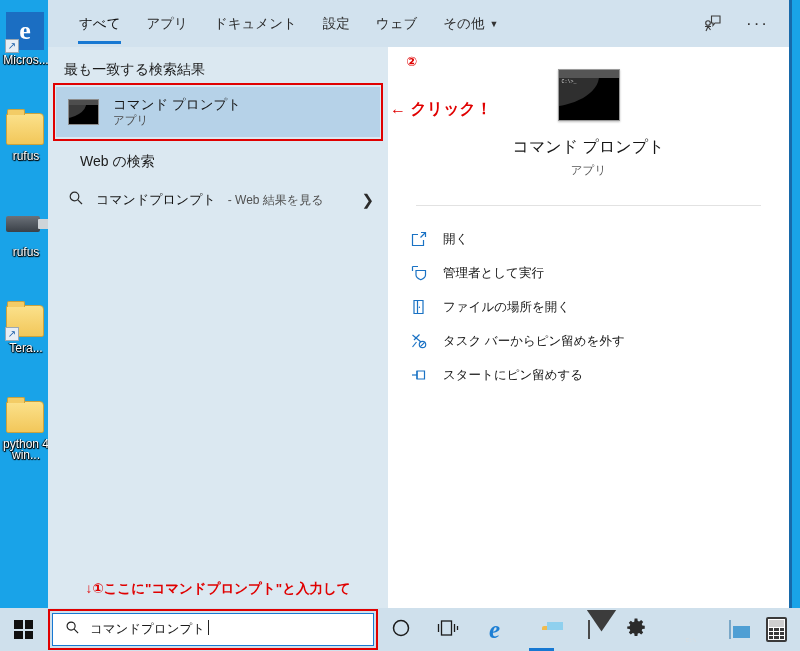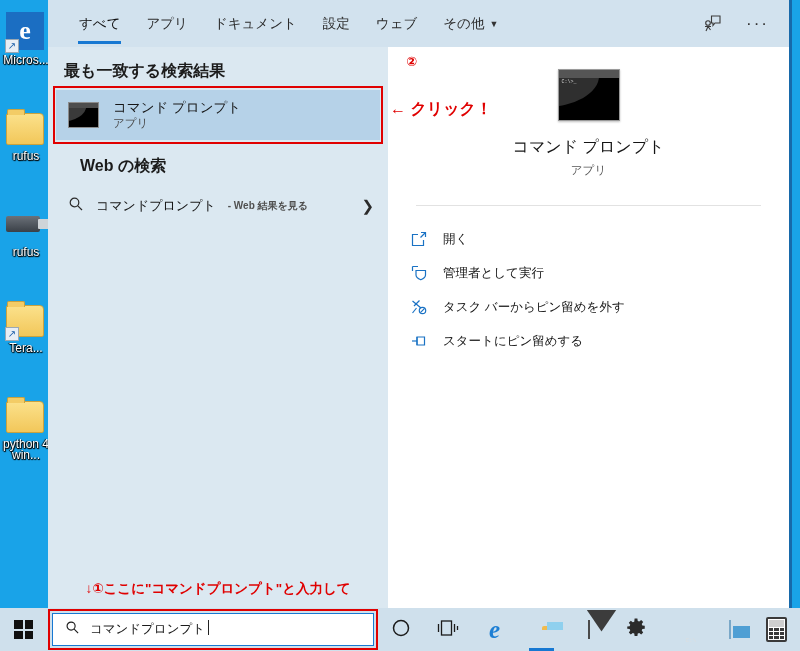--- a/index.html
+++ b/index.html
@@ -97,21 +97,21 @@
   .dots { font-size: 17px; letter-spacing: 2px; color: #333; line-height: 1; }
 
   .panel-body { flex: 1; display: flex; min-height: 0; background: #fff; }
 
   
   .results {
     width: 340px; background: #dbe8f1; flex: 0 0 340px;
     padding-top: 8px; position: relative;
   }
   .sec-title {
-    font-size: 16px; font-weight: bold; color: #1b1b1b;
+    font-size: 14px; font-weight: normal; color: #1b1b1b;
     padding: 6px 0 8px 16px;
   }
   .best-wrap { position: relative; padding: 0 8px; }
   .best-match {
     display: flex; align-items: center; gap: 14px;
     height: 50px; padding: 0 12px;
     background: #b6d2e8;
   }
   .red-box {
     position: absolute; left: 5px; top: -4px; right: 5px; bottom: -4px;
@@ -134,21 +134,21 @@
   }
   .bm-text { display: flex; flex-direction: column; justify-content: center; }
   .bm-title { font-size: 13.5px; color: #161616; line-height: 17px; }
   .bm-sub { font-size: 11.5px; color: #4a4a4a; line-height: 15px; }
 
   .web-row {
     display: flex; align-items: center; gap: 12px;
     height: 38px; padding: 0 14px 0 20px; margin-top: 2px;
   }
   .web-row .q { font-size: 13px; color: #161616; }
-  .web-row .suffix { font-size: 10px; color: #505050; font-weight: bold; }
+  .web-row .suffix { font-size: 12px; color: #505050; }
   .web-row .chev { margin-left: auto; font-size: 15px; color: #2b2b2b; }
 
   .annot-click {
     position: absolute; left: 342px; top: 8px;
     color: #e00000; font-weight: bold; line-height: 1.05;
     white-space: nowrap;
   }
   .annot-click .num { font-size: 13px; display: block; padding-left: 16px; }
   .annot-click .txt { font-size: 16px; display: block; margin-top: 32px; }
 
@@ -428,20 +428,30 @@
         <div class="action">
           <span class="ic">
             <svg width="18" height="18" viewBox="0 0 18 18" fill="none" stroke="#1a72c4" stroke-width="1.2">
               <path d="M2.5 2.5 H8 M2.5 2.5 V7"></path>
               <path d="M6 6.5 H15.5 V11 C15.5 14 10.8 15.8 10.8 15.8 C10.8 15.8 6 14 6 11 Z"></path>
             </svg>
           </span>
           <span>管理者として実行</span>
         </div>
 
+        <div class="action">
+          <span class="ic">
+            <svg width="18" height="18" viewBox="0 0 18 18" fill="none" stroke="#1a72c4" stroke-width="1.2">
+              <path d="M4 2.5 H13 V15.5 H4 Z"></path>
+                <path d="M7.5 2.5 V15.5"></path>
+              <circle cx="9.4" cy="9.2" r="0.7" fill="#1a72c4" stroke="none"></circle>
+            </svg>
+          </span>
+          <span>ファイルの場所を開く</span>
+        </div>
 
         <div class="action">
           <span class="ic">
             <svg width="18" height="18" viewBox="0 0 18 18" fill="none" stroke="#1a72c4" stroke-width="1.2">
               <path d="M2.5 3 L11 10"></path>
                 <path d="M9.5 2.5 L4 8"></path>
                 <path d="M6.5 10 L2.5 15"></path>
               <circle cx="12.5" cy="12.5" r="3.2"></circle>
                 <path d="M10.4 14.6 L14.6 10.4"></path>
             </svg>

